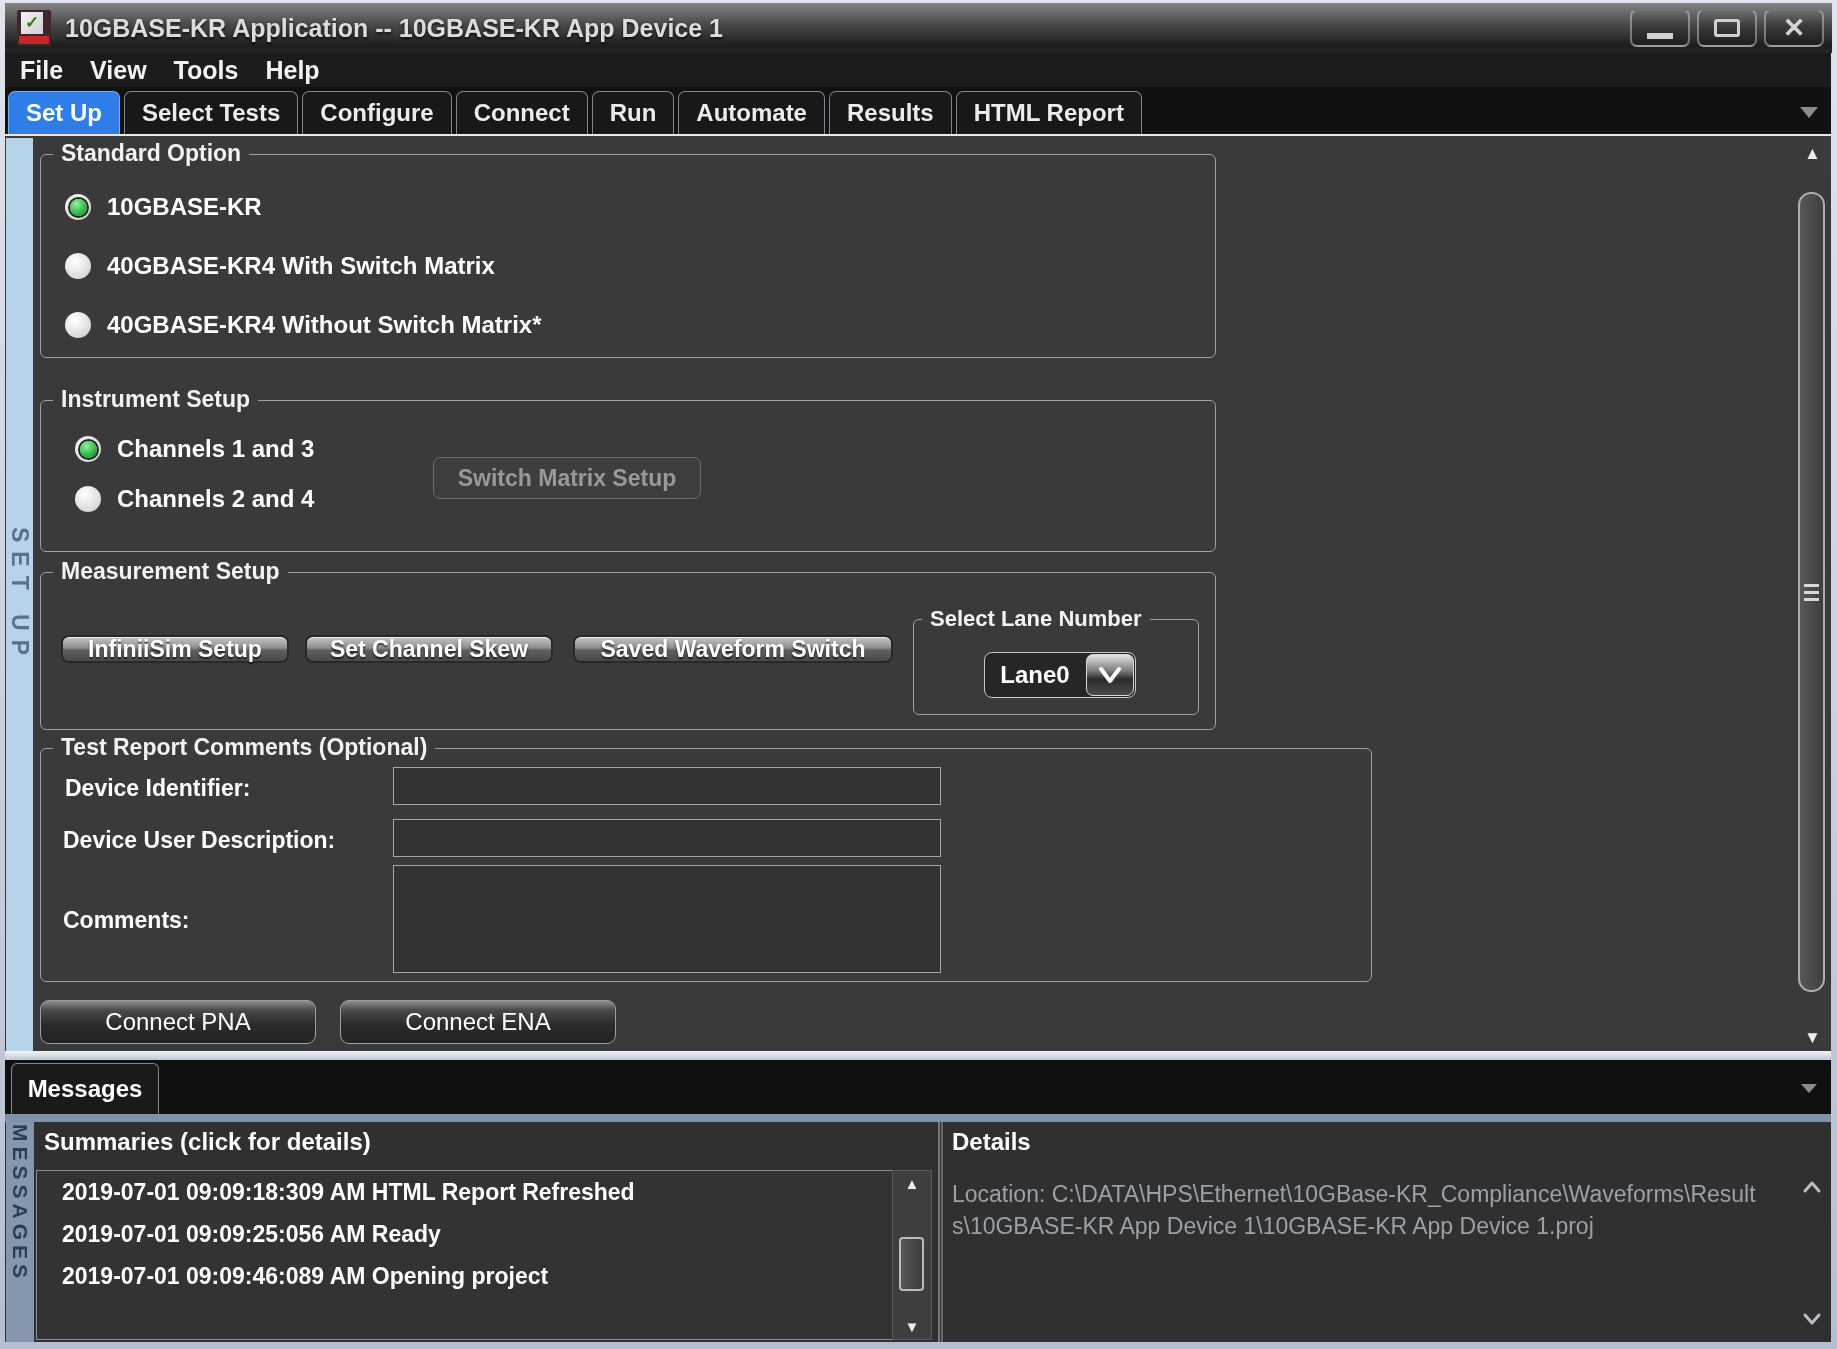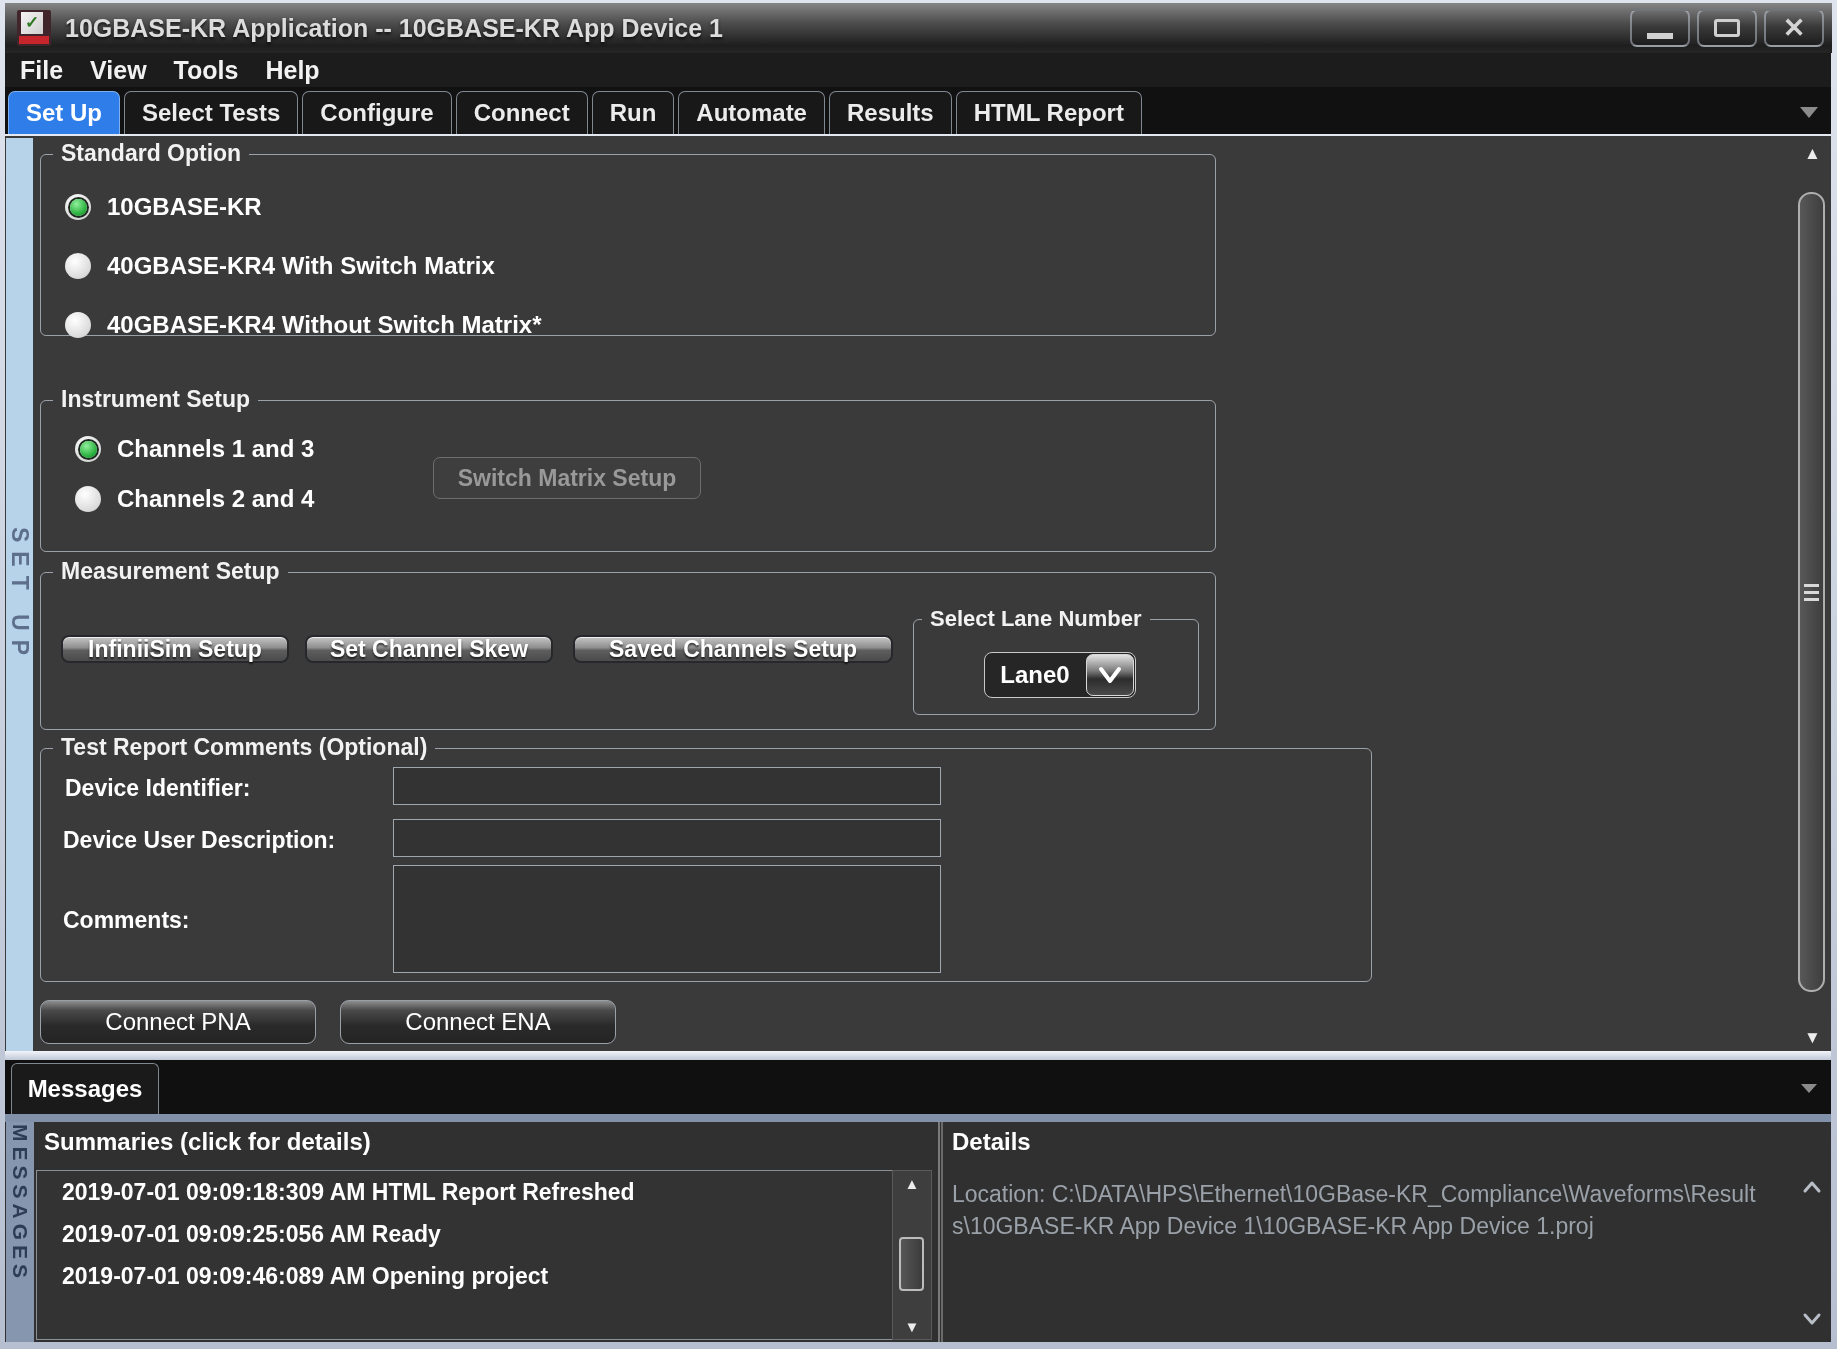--- a/index.html
+++ b/index.html
@@ -171,21 +171,21 @@
     <div class="tab">Results</div>
     <div class="tab">HTML Report</div>
     <div class="tab-caret"></div>
   </div>
 
   <div class="main"></div>
   <div class="side-strip">
     <div class="vtext">SET UP</div>
   </div>
 
-  <div class="group" style="left:40px; top:154px; width:1176px; height:182px;">
+  <div class="group" style="left:40px; top:154px; width:1176px; height:204px;">
     <div class="legend">Standard Option</div>
     <div class="radio-row" style="left:24px; top:38px;">
       <div class="radio sel"></div>
       <div class="radio-label">10GBASE-KR</div>
     </div>
     <div class="radio-row" style="left:24px; top:97px;">
       <div class="radio"></div>
       <div class="radio-label">40GBASE-KR4 With Switch Matrix</div>
     </div>
     <div class="radio-row" style="left:24px; top:156px;">
@@ -204,21 +204,21 @@
       <div class="radio"></div>
       <div class="radio-label">Channels 2 and 4</div>
     </div>
     <div class="btn-disabled" style="left:392px; top:56px; width:268px; height:42px;">Switch Matrix Setup</div>
   </div>
 
   <div class="group" style="left:40px; top:572px; width:1176px; height:158px;">
     <div class="legend">Measurement Setup</div>
     <div class="btn-glossy" style="left:20px; top:62px; width:228px;">InfiniiSim Setup</div>
     <div class="btn-glossy" style="left:264px; top:62px; width:248px;">Set Channel Skew</div>
-    <div class="btn-glossy" style="left:532px; top:62px; width:320px;">Saved Channels Setup</div>
+    <div class="btn-glossy" style="left:532px; top:62px; width:320px;">Saved Waveform Switch</div>
     <div class="group" style="left:872px; top:46px; width:286px; height:96px;">
       <div class="legend" style="font-size:22px; left:8px; top:-14px;">Select Lane Number</div>
       <div class="dropdown" style="left:70px; top:32px; width:152px; height:46px;">
         <div class="dd-value">Lane0</div>
         <div class="dd-btn">
           <svg width="24" height="18" viewBox="0 0 24 18">
             <path d="M3 3 L12 15 L21 3" fill="none" stroke="#ffffff" stroke-width="4" stroke-linecap="round" stroke-linejoin="round"></path>
           </svg>
         </div>
       </div>

